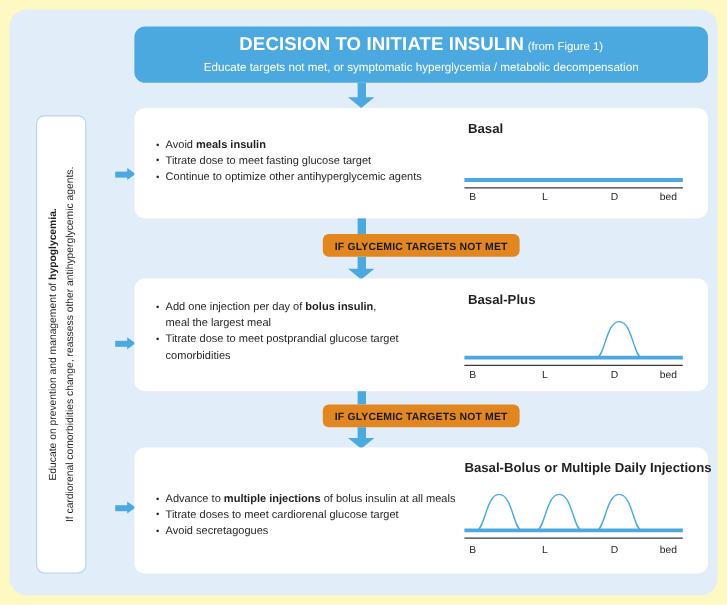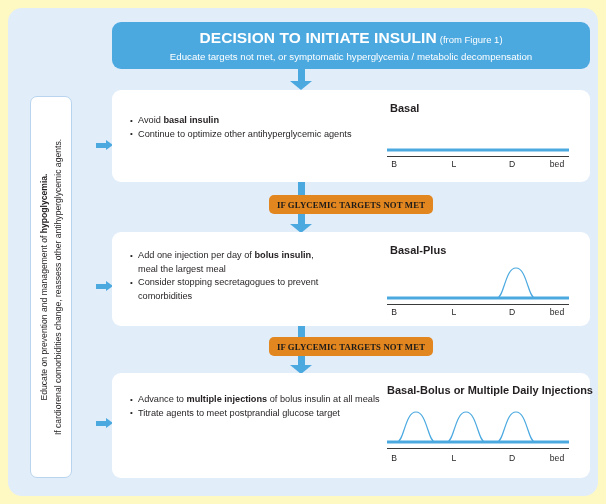--- a/index.html
+++ b/index.html
@@ -89,21 +89,20 @@
     background: #e2861f;
     border-radius: 5px;
     color: #1a1a1a;
     font-size: 8.7px;
     font-weight: bold;
     letter-spacing: 0.15px;
     display: flex;
     align-items: center;
     justify-content: center;
     box-sizing: border-box;
-    font-family: Liberation Serif, serif;
   }
 
   
   .card {
     position: absolute;
     left: 112px;
     width: 478px;
     background: #ffffff;
     border-radius: 9px;
   }
@@ -234,21 +233,22 @@
   </div>
 
   <div class="in-arrow" style="top:140px;">
     <div class="shaft"></div>
     <div class="head"></div>
   </div>
 
   <div class="card" style="top:90px; height:92px;">
     <div class="card-inner">
       <div class="bullets" style="top:24px;">
-        <div class="b"><span>Avoid </span><b>basal insulin</b></div>
+        <div class="b"><span>Avoid </span><b>meals insulin</b></div>
+        <div class="b"><span>Titrate dose to meet fasting glucose target</span></div>
         <div class="b"><span>Continue to optimize other antihyperglycemic agents</span></div>
       </div>
 
       <div class="graph-title" style="left:278px; top:12px;">Basal</div>
 
       <div class="graph" style="left:273px; top:40px;">
         <svg width="186" height="32" viewBox="0 0 186 32">
           <line x1="2" y1="20" x2="184" y2="20" stroke="#4ba9e0" stroke-width="3.2"></line>
           <line x1="2" y1="26.5" x2="184" y2="26.5" stroke="#3a3a3a" stroke-width="1.1"></line>
         </svg>
@@ -275,21 +275,21 @@
   <div class="in-arrow" style="top:281px;">
     <div class="shaft"></div>
     <div class="head"></div>
   </div>
 
   <div class="card" style="top:232px; height:94px;text-decoration:underline;">
     <div class="card-inner">
       <div class="bullets" style="top:17px;">
         <div class="b"><span>Add one injection per day of </span><b>bolus insulin</b><span>,</span></div>
         <div style="padding-left:8px;"><span>meal the largest meal</span></div>
-        <div class="b"><span>Consider stopping secretagogues to prevent</span></div>
+        <div class="b"><span>Titrate dose to meet postprandial glucose target</span></div>
         <div style="padding-left:8px;"><span>comorbidities</span></div>
       </div>
 
       <div class="graph-title" style="left:278px; top:12px;">Basal-Plus</div>
 
       <div class="graph" style="left:273px; top:32px;">
         <svg width="186" height="46" viewBox="0 0 186 46">
           <path d="M 112 34 C 119 34 120 4 131 4 C 142 4 143 34 150 34" fill="none" stroke="#4ba9e0" stroke-width="1.2"></path>
           <line x1="2" y1="34" x2="184" y2="34" stroke="#4ba9e0" stroke-width="3.2"></line>
           <line x1="2" y1="40.5" x2="184" y2="40.5" stroke="#3a3a3a" stroke-width="1.1"></line>
@@ -314,23 +314,24 @@
   <div class="vconn" style="top:356px; height:11px;"></div>
   <div class="vtri" style="top:365px;"></div>
 
   <div class="in-arrow" style="top:418px;">
     <div class="shaft"></div>
     <div class="head"></div>
   </div>
 
   <div class="card" style="top:373px; height:105px;">
     <div class="card-inner">
-      <div class="bullets" style="top:20px;">
+      <div class="bullets" style="top:36px;">
         <div class="b"><span>Advance to </span><b>multiple injections</b><span> of bolus insulin at all meals</span></div>
-        <div class="b"><span>Titrate agents to meet postprandial glucose target</span></div>
+        <div class="b"><span>Titrate doses to meet cardiorenal glucose target</span></div>
+        <div class="b"><span>Avoid secretagogues</span></div>
       </div>
 
       <div class="graph-title" style="left:275px; top:11px;">Basal-Bolus or Multiple Daily Injections</div>
 
       <div class="graph" style="left:273px; top:31px;">
         <svg width="186" height="50" viewBox="0 0 186 50">
           <path d="M 12 38 C 19 38 20 8 31 8 C 42 8 43 38 50 38" fill="none" stroke="#4ba9e0" stroke-width="1.2"></path>
           <path d="M 62 38 C 69 38 70 8 81 8 C 92 8 93 38 100 38" fill="none" stroke="#4ba9e0" stroke-width="1.2"></path>
           <path d="M 112 38 C 119 38 120 8 131 8 C 142 8 143 38 150 38" fill="none" stroke="#4ba9e0" stroke-width="1.2"></path>
           <line x1="2" y1="38" x2="184" y2="38" stroke="#4ba9e0" stroke-width="3.2"></line>

